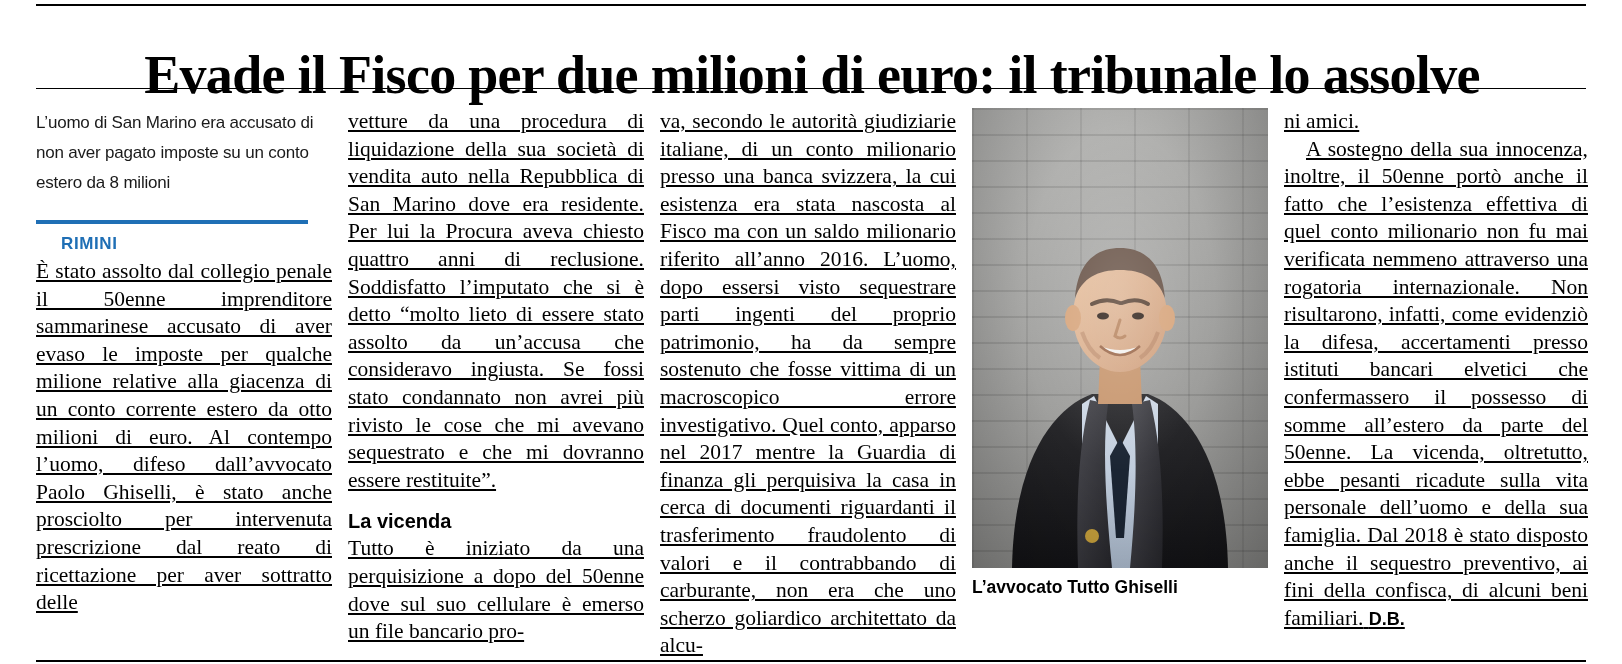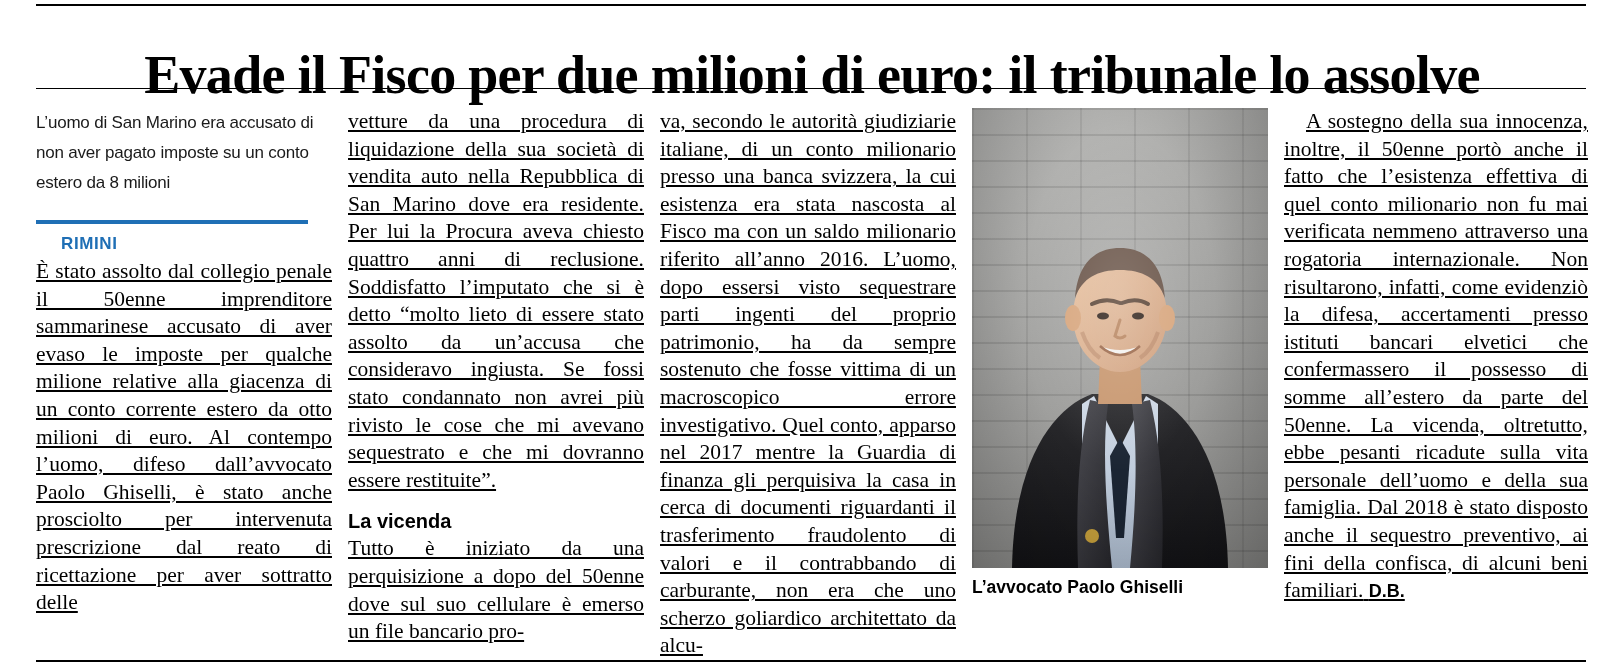--- a/index.html
+++ b/index.html
@@ -249,24 +249,25 @@
             <path d="M128 238 q20 18 40 0 q-20 8 -40 0 Z" fill="#f4f2ef"></path>
             <path d="M128 238 q20 18 40 0" stroke="#9c6a4c" stroke-width="2.5" fill="none"></path>
 
             <path d="M110 224 q6 18 18 26" stroke="rgba(160,110,80,0.35)" stroke-width="4" fill="none"></path>
             <path d="M186 224 q-6 18 -18 26" stroke="rgba(160,110,80,0.35)" stroke-width="4" fill="none"></path>
 
             <circle cx="120" cy="428" r="7" fill="#c8a13c"></circle>
           </svg>
           <div class="vignette"></div>
         </div>
-        <div class="caption">L’avvocato Paolo Ghiselli</div>
+        <div class="caption">L’avvocato Tutto Ghiselli</div>
       </div>
     </div>
 
     <div class="col col5">
+      <p class="body-text">ni amici.</p>
       <p class="body-text indent"><span>A sostegno della sua innocenza, inoltre, il 50enne portò anche il fatto che l’esistenza effettiva di quel conto milionario non fu mai verificata nemmeno attraverso una rogatoria internazionale. Non risultarono, infatti, come evidenziò la difesa, accertamenti presso istituti bancari elvetici che confermassero il possesso di somme all’estero da parte del 50enne. La vicenda, oltretutto, ebbe pesanti ricadute sulla vita personale dell’uomo e della sua famiglia. Dal 2018 è stato disposto anche il sequestro preventivo, ai fini della confisca, di alcuni beni familiari.</span> <span class="sign">D.B.</span></p>
     </div>
 
   </div>
 
   <div class="rule-bottom"></div>
 </div>
 
 </body></html>

